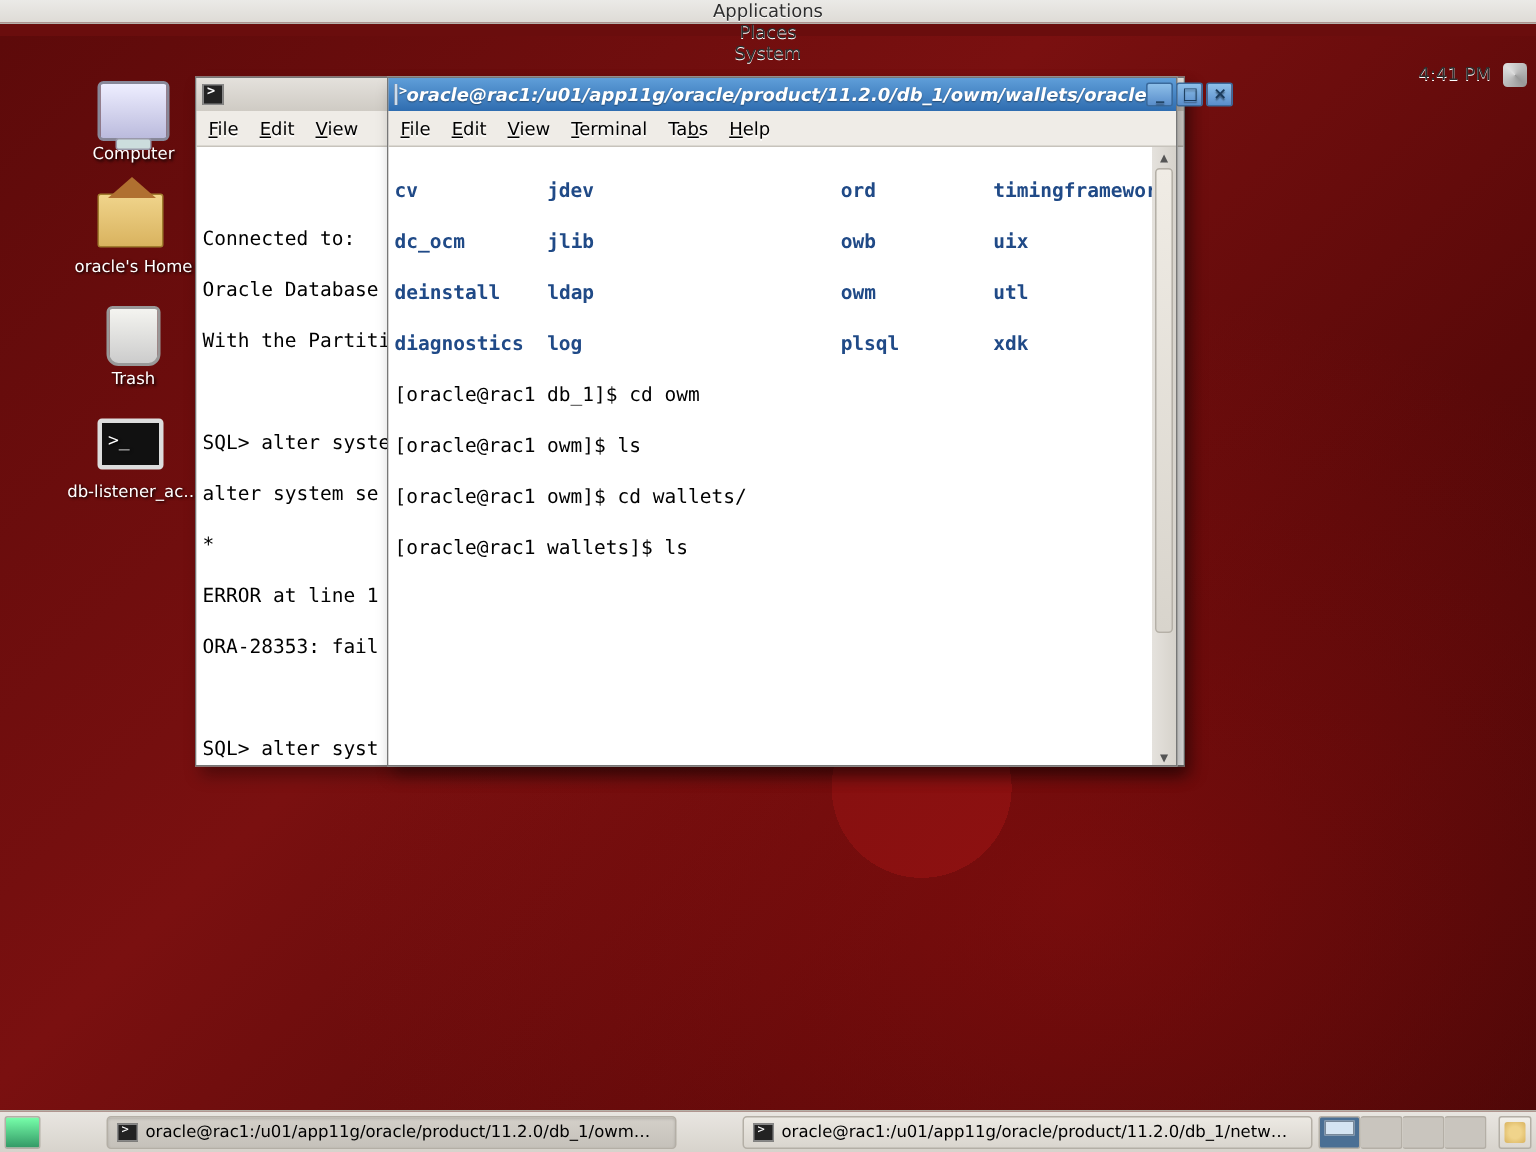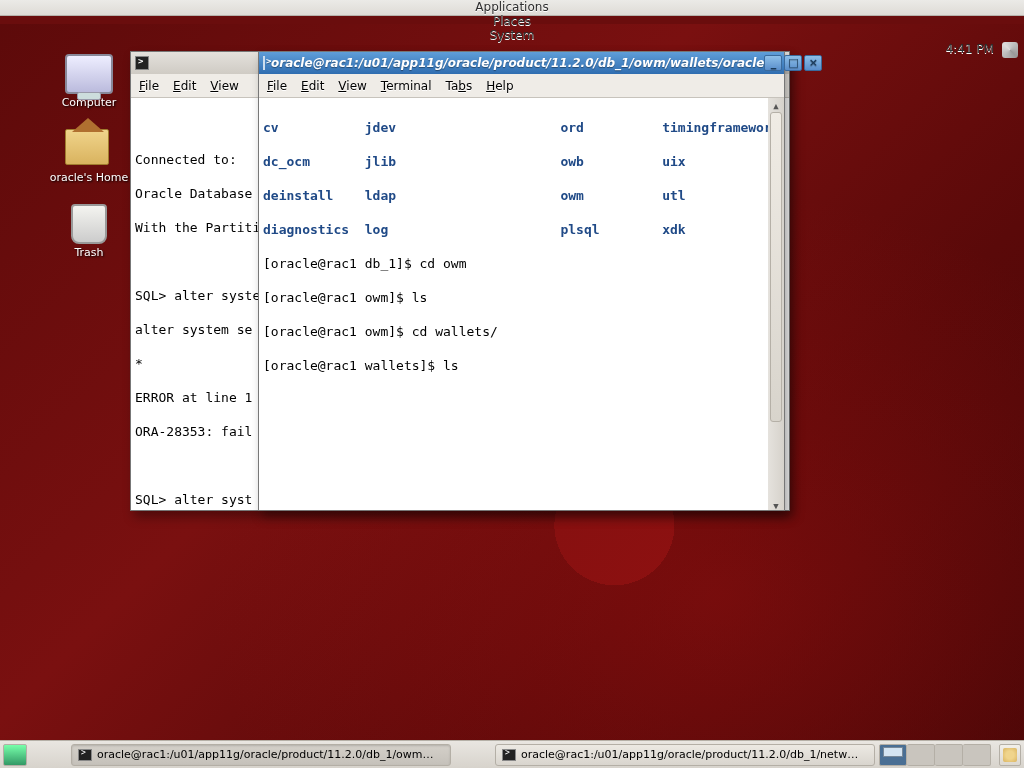--- a/index.html
+++ b/index.html
@@ -89,20 +89,26 @@
         <div class="ic-home"></div>
       </div>
     <div>oracle's Home</div>
   </div>
   <div class="dicon" style="top:180px; left:44px;">
     <div class="ic">
         <div class="ic-trash"></div>
       </div>
     <div>Trash</div>
   </div>
+  <div class="dicon" style="top:255px; left:38px; width:102px;">
+    <div class="ic">
+        <div class="ic-term"></div>
+      </div>
+    <div>db-listener_ac…</div>
+  </div>
 </div>
 
 <div class="window" style="left:130px; top:51px; width:660px; height:460px; z-index:2;">
   <div class="titlebar tb-inactive">
     <div class="tb-icon"></div>
     <div style="flex:1; text-align:center;">oracle@ra</div>
   </div>
   <div class="menubar">
     <span><u>F</u>ile</span>
     <span><u>E</u>dit</span>

